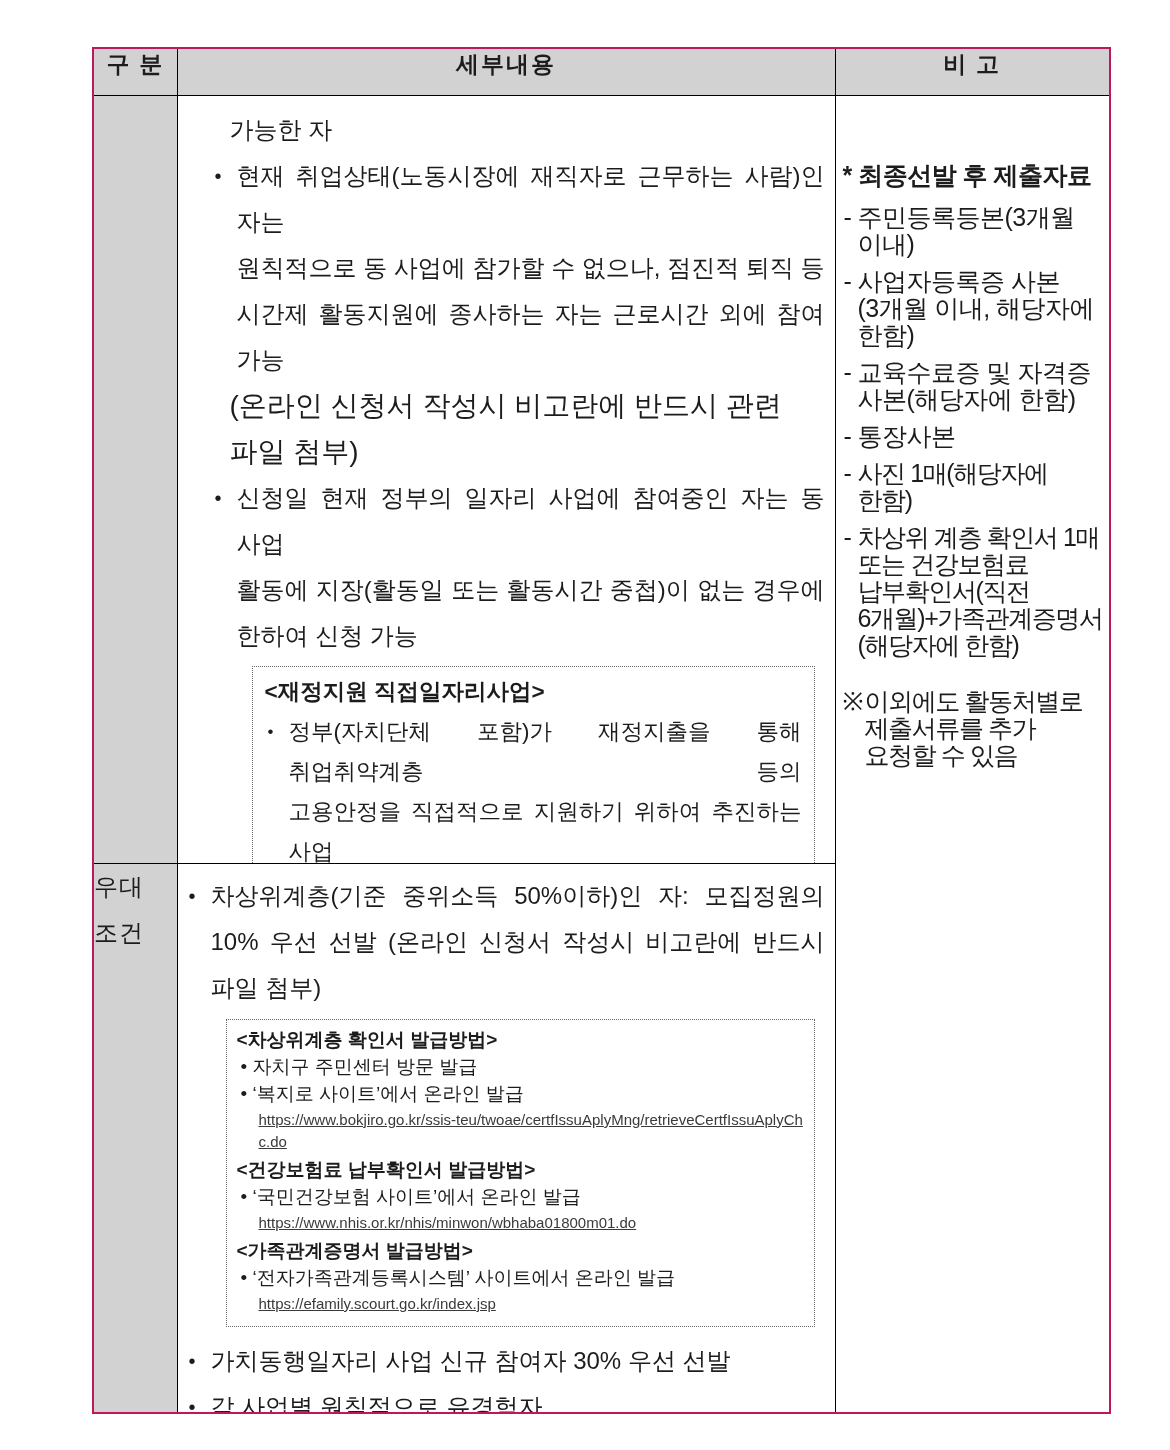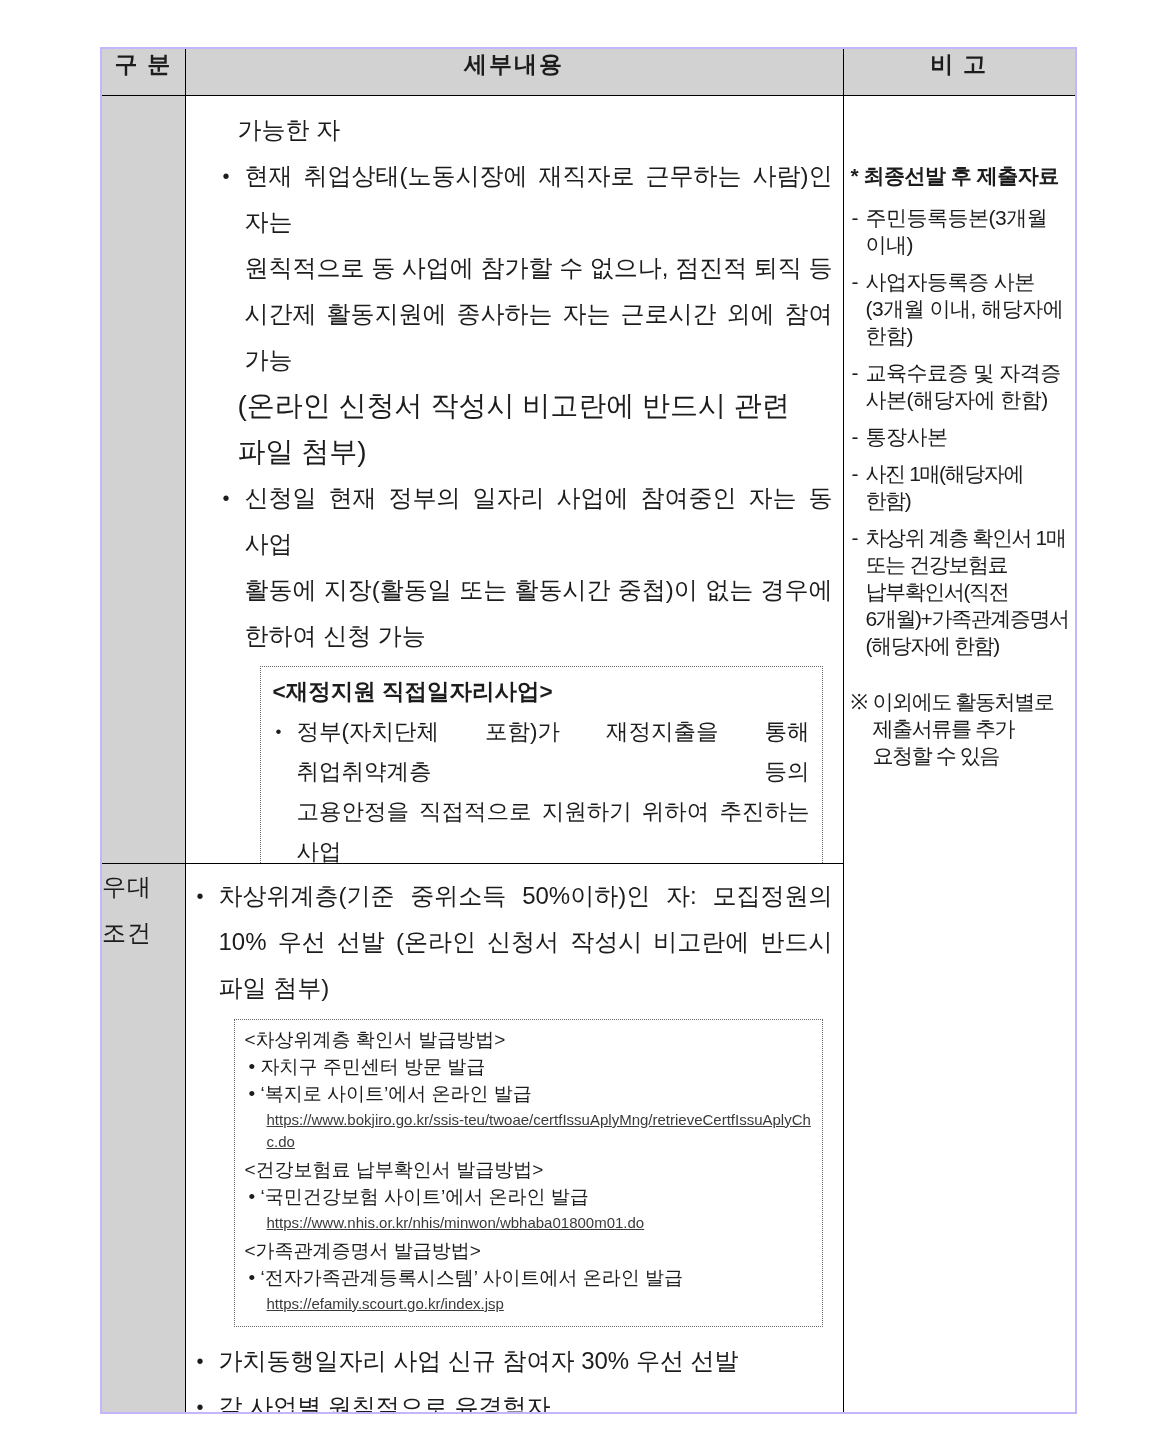--- a/index.html
+++ b/index.html
@@ -1,20 +1,20 @@
 <!DOCTYPE html>
 <html><head>
 <meta charset="utf-8">
 <style>
   * { margin:0; padding:0; box-sizing:border-box; }
   html,body { background:#fff; }
   body { width:1170px; height:1450px; font-family:"Liberation Sans", sans-serif; color:#1c1c1c; }
   .page { position:relative; width:1170px; height:1450px; background:#ffffff; overflow:hidden; }
 
-  table.doc { position:absolute; left:100px; top:47px; border-collapse:collapse; table-layout:fixed; border:2px solid #c4b5fd; }
+  table.doc { position:absolute; left:92px; top:47px; border-collapse:collapse; table-layout:fixed; border:2px solid #be185d; }
   table.doc td, table.doc th { border:1px solid #000; vertical-align:top; padding:0; }
 
   th.hdr { background:#d2d2d2; font-family:"Liberation Serif", serif; font-weight:bold; font-size:23px; height:47px; vertical-align:middle; text-align:center; letter-spacing:2px; }
 
   td.graycell { background:#d2d2d2; }
   .gubun-inner { height:100%; display:flex; flex-direction:column; align-items:flex-start; justify-content:center; font-size:24px; line-height:46px; letter-spacing:1px; }
 
   
   .detail { overflow:hidden; padding:11px 10px 0 6px; font-size:24px; line-height:46px; word-break:keep-all; }
   .d1 { height:767px;padding-left:32px; }
@@ -27,27 +27,27 @@
   .small-note { font-size:28px; padding-left:20px; }
 
   
   .inbox1 { margin:7px 10px 9px 42px; border:1px dotted #666; padding:5px 12px 8px 12px; font-size:22.5px; line-height:40px; }
   .inbox1 .boxtitle { font-weight:bold; }
   .inbox1 .para { padding-left:24px; }
   .inbox1 .bullet { left:3px; font-size:17px; }
 
   
   .inbox2 { margin:8px 10px 11px 42px; border:1px dotted #666; padding:6px 10px 8px 10px; font-size:19px; line-height:27px; }
-  .inbox2 .sec-title { font-weight:normal; }
+  .inbox2 .sec-title { font-weight:bold; }
   .inbox2 .bxb { padding-left:17px; text-indent:-13px; }
   .inbox2 .url { margin-left:22px; font-size:15px; line-height:22px; word-break:break-all; padding:2px 0 3px 0; }
   .inbox2 .url a { color:#3a3a3a; text-decoration:underline; }
 
   
-  .bigo { overflow:hidden; height:1316px; padding:66px 6px 0 7px; font-size:21px; line-height:27px; letter-spacing:-0.5px; word-break:keep-all; }
+  .bigo { overflow:hidden; height:1316px; padding:66px 6px 0 7px; font-size:25px; line-height:27px; letter-spacing:-0.5px; word-break:keep-all; }
   .bigo-title { font-weight:bold; margin-bottom:15px; }
   .bigo-item { display:flex; margin-bottom:10px; }
   .bigo-item .dash { flex:0 0 15px; padding-left:1px; }
   .bigo-item .itext { flex:1; }
   .tight { letter-spacing:-1.4px; }
   .bigo-note { display:flex; margin-top:29px; }
   .bigo-note .nmark { flex:0 0 22px; }
 </style>
 </head>
 <body>

